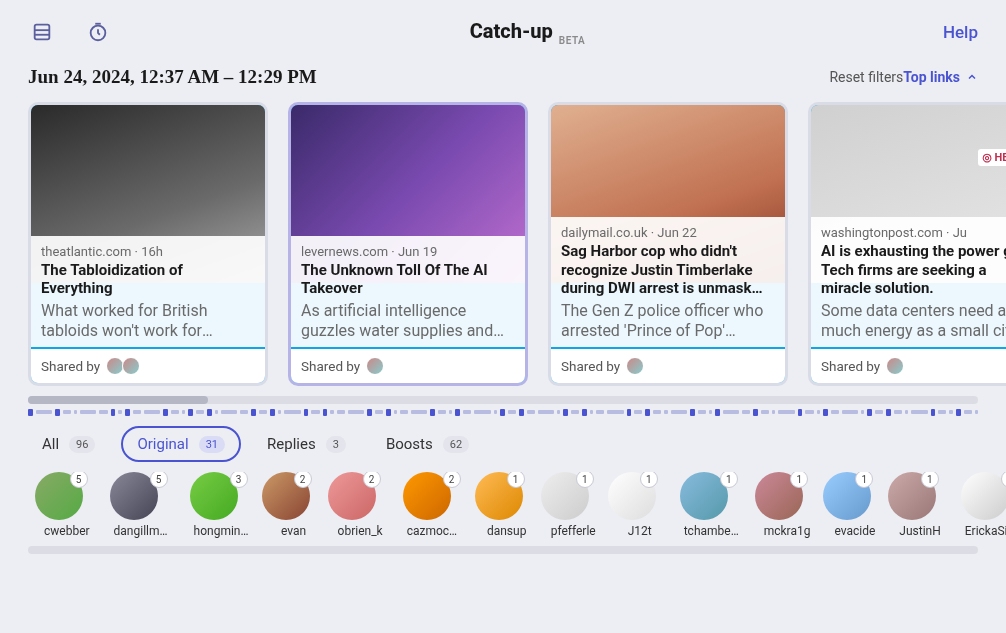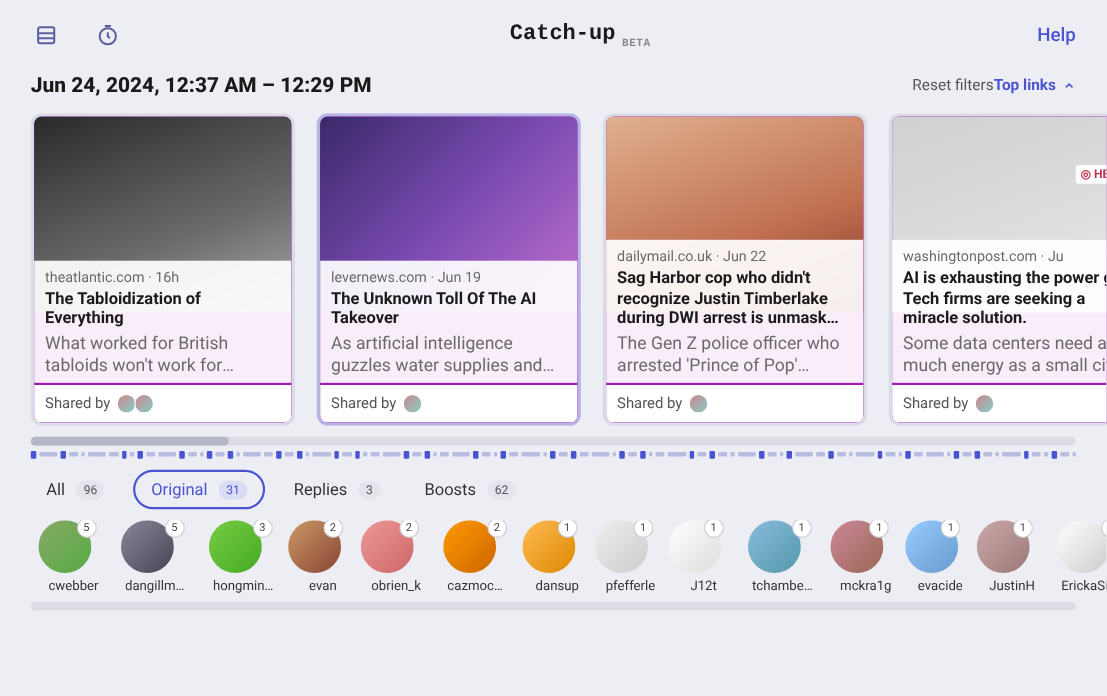--- a/index.html
+++ b/index.html
@@ -17,45 +17,45 @@
     justify-content: space-between;
     padding: 18px 28px 14px 28px;
   }
   .topbar-left { display: flex; gap: 28px; align-items: center; }
   .icon-btn {
     width: 28px; height: 28px;
     display: flex; align-items: center; justify-content: center;
     cursor: pointer;
     color: #5b5f9e;
   }
-  .title-wrap { display: flex; align-items: flex-start; gap: 6px; font-family: Liberation Mono, monospace; }
+  .title-wrap { display: flex; align-items: flex-start; gap: 6px; }
   .title { font-weight: 800; font-size: 20px; }
   .beta { font-size: 10px; color: #8a8a8a; font-weight: 600; margin-top: 16px; letter-spacing: 0.5px;}
   .help { color: #4a54d1; font-size: 17px; cursor: pointer; font-weight: 500;}
   .subhead {
     display: flex; justify-content: space-between; align-items: center;
     padding: 6px 28px 14px 28px;
   }
-  .range { font-weight: 800; font-size: 19px; }
+  .range { font-weight: 800; font-size: 19px; font-family: Liberation Serif, serif; }
   .subhead-right { display: flex; align-items: center; }
   .reset { color: #555; font-size: 14px; cursor: pointer; }
   .toplinks { color: #4a54d1; font-weight: 700; font-size: 14px; cursor: pointer; display:flex; align-items:center; gap:6px;}
   .toplinks svg { width: 12px; height: 12px; }
 
   .cards-row {
     display: flex;
     gap: 20px;
     padding-left: 28px;
     overflow: hidden;
   }
   .card {
     flex: 0 0 240px;
     height: 284px;
     border-radius: 10px;
-    background: #a21caf;
+    background: #0ea5e9;
     border: 3px solid #d9dbe6;
     overflow: hidden;
     display: flex;
     flex-direction: column;
     position: relative;
   }
   .card:nth-child(2){ border-color:#b6b3e6; }
   .card-img {
     height: 178px;
     background: linear-gradient(135deg,#888,#aaa);

